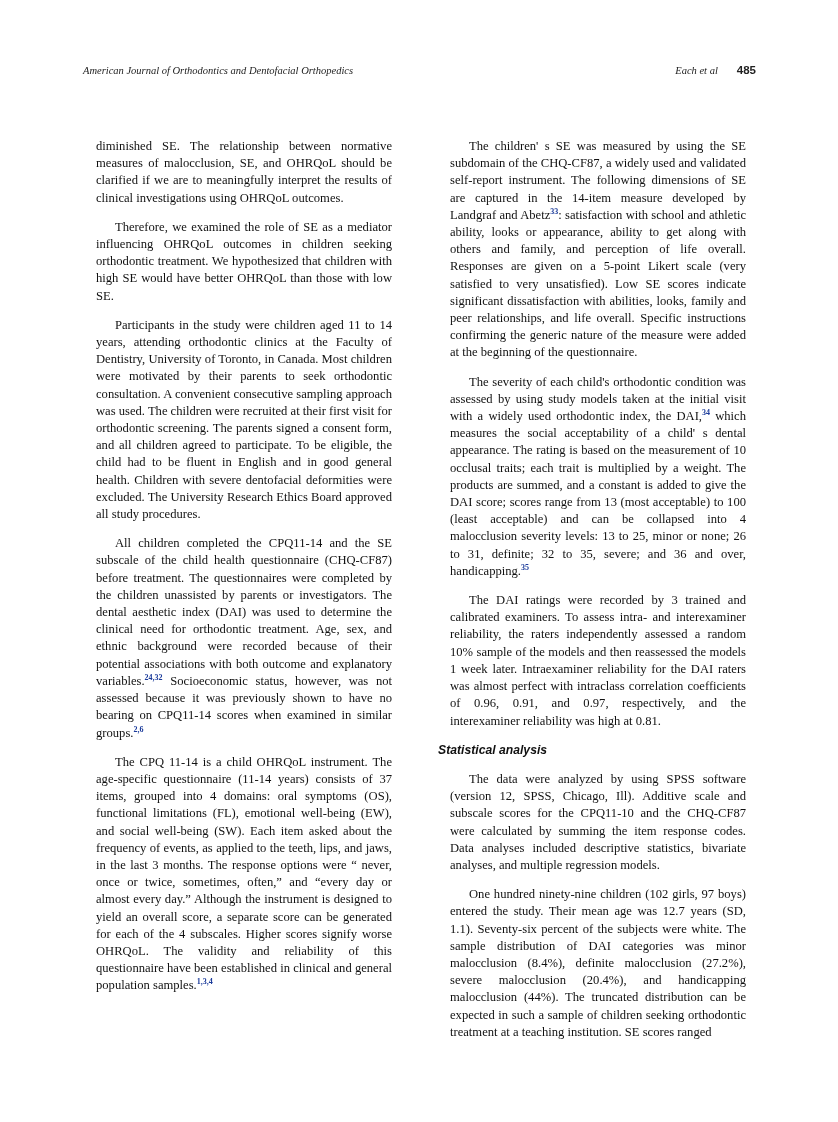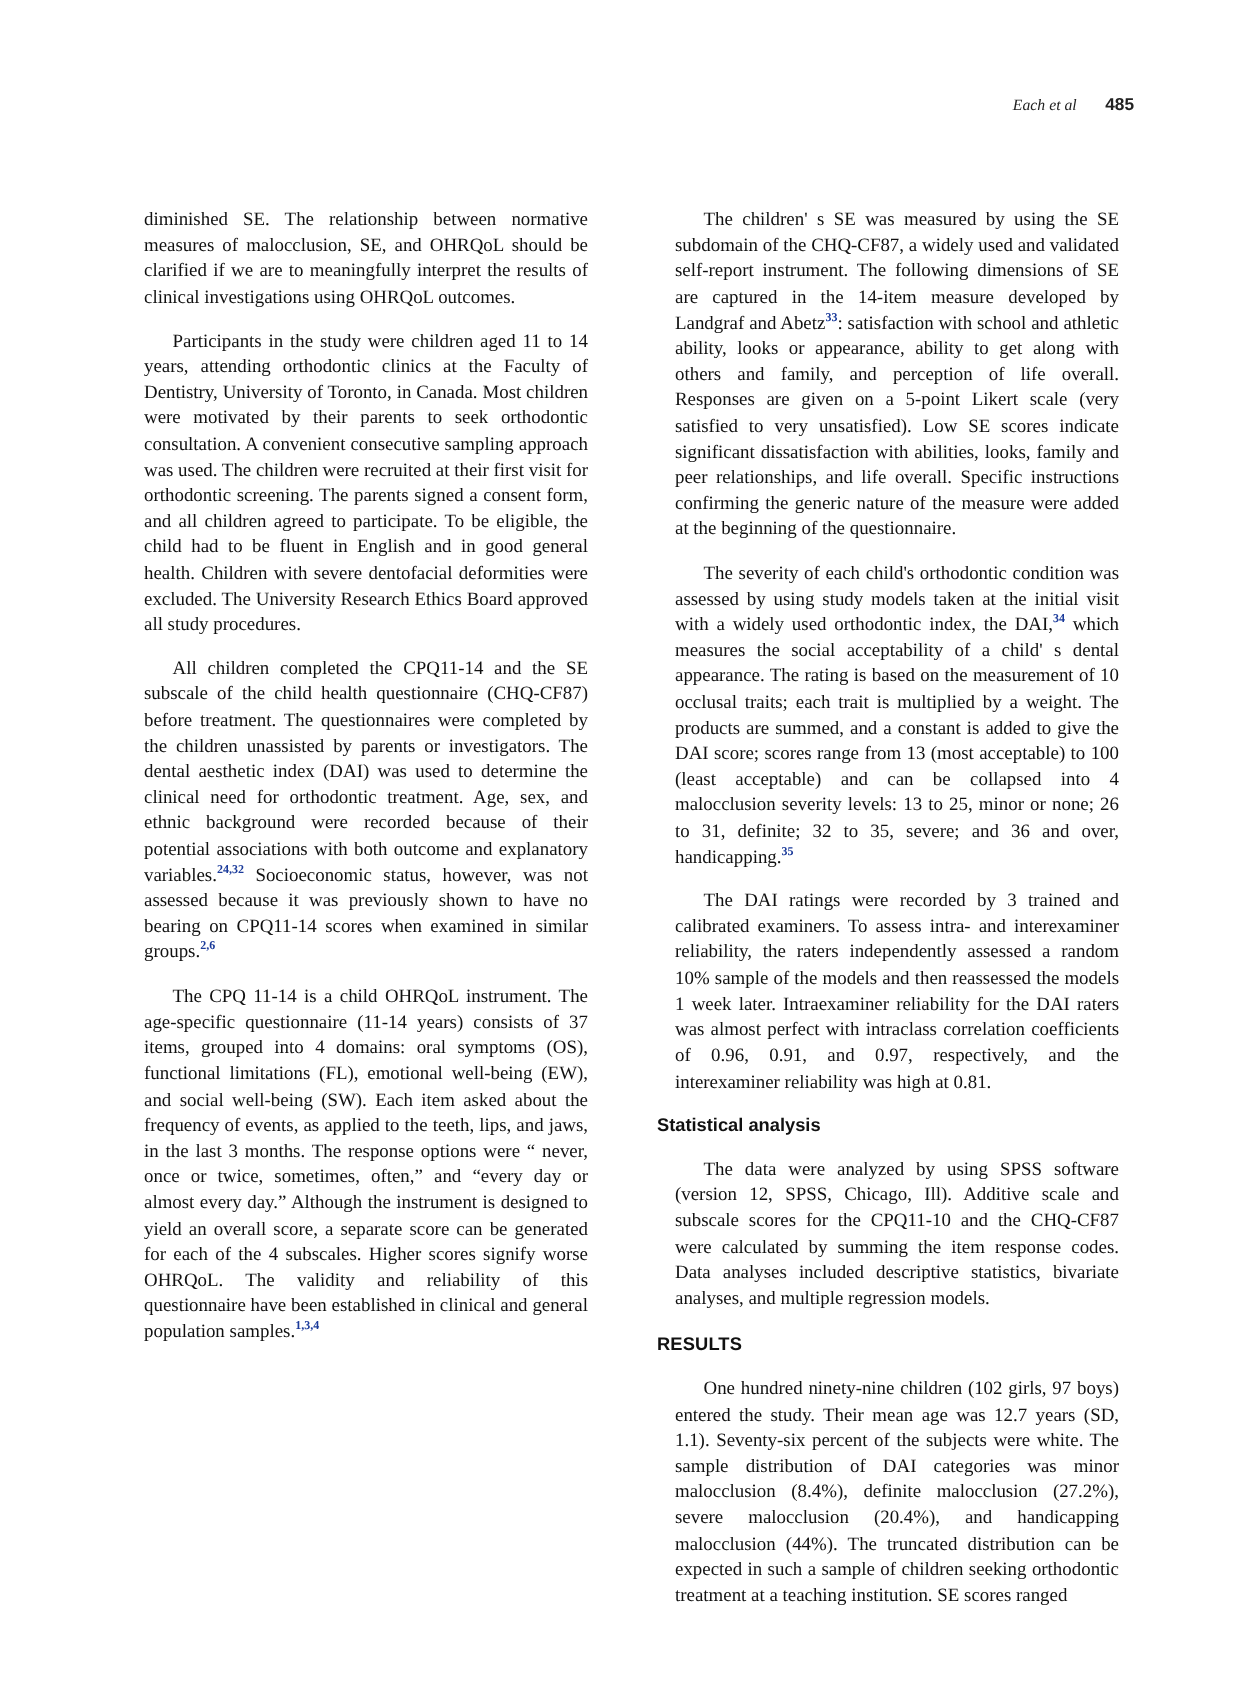--- a/index.html
+++ b/index.html
@@ -13,33 +13,34 @@
   .col p { margin:12px; text-indent:19px; }
   .col p.noindent { text-indent:0; }
   h2 { font-family:"Liberation Sans", sans-serif; font-size:12.2px; font-weight:bold; margin:0; letter-spacing:0.1px; }
   h3 { font-family:"Liberation Sans", sans-serif; font-size:12.2px; font-weight:bold; margin:0; }
   sup { font-size:8px; line-height:0; color:#1a3a9a; vertical-align:super;font-weight:bold; }
 </style>
 </head>
 <body>
 
 <div class="header">
+  <div>American Journal of Orthodontics and Dentofacial Orthopedics</div>
   <div class="right">
     <span>Each et al</span><span class="pg">485</span>
   </div>
 </div>
 
 <div class="col left">
   <p class="noindent">diminished SE. The relationship between normative measures of malocclusion, SE, and OHRQoL should be clarified if we are to meaningfully interpret the results of clinical investigations using OHRQoL outcomes.</p>
+  <p>Therefore, we examined the role of SE as a mediator influencing OHRQoL outcomes in children seeking orthodontic treatment. We hypothesized that children with high SE would have better OHRQoL than those with low SE.</p>
   <p>Participants in the study were children aged 11 to 14 years, attending orthodontic clinics at the Faculty of Dentistry, University of Toronto, in Canada. Most children were motivated by their parents to seek orthodontic consultation. A convenient consecutive sampling approach was used. The children were recruited at their first visit for orthodontic screening. The parents signed a consent form, and all children agreed to participate. To be eligible, the child had to be fluent in English and in good general health. Children with severe dentofacial deformities were excluded. The University Research Ethics Board approved all study procedures.</p>
   <p><span>All children completed the CPQ11-14 and the SE subscale of the child health questionnaire (CHQ-CF87) before treatment. The questionnaires were completed by the children unassisted by parents or investigators. The dental aesthetic index (DAI) was used to determine the clinical need for orthodontic treatment. Age, sex, and ethnic background were recorded because of their potential associations with both outcome and explanatory variables.</span><sup>24,32</sup><span> Socioeconomic status, however, was not assessed because it was previously shown to have no bearing on CPQ11-14 scores when examined in similar groups.</span><sup>2,6</sup></p>
   <p><span>The CPQ 11-14 is a child OHRQoL instrument. The age-specific questionnaire (11-14 years) consists of 37 items, grouped into 4 domains: oral symptoms (OS), functional limitations (FL), emotional well-being (EW), and social well-being (SW). Each item asked about the frequency of events, as applied to the teeth, lips, and jaws, in the last 3 months. The response options were “ never, once or twice, sometimes, often,” and “every day or almost every day.” Although the instrument is designed to yield an overall score, a separate score can be generated for each of the 4 subscales. Higher scores signify worse OHRQoL. The validity and reliability of this questionnaire have been established in clinical and general population samples.</span><sup>1,3,4</sup></p>
 </div>
 
 <div class="col right">
   <p><span>The children' s SE was measured by using the SE subdomain of the CHQ-CF87, a widely used and validated self-report instrument. The following dimensions of SE are captured in the 14-item measure developed by Landgraf and Abetz</span><sup>33</sup><span>: satisfaction with school and athletic ability, looks or appearance, ability to get along with others and family, and perception of life overall. Responses are given on a 5-point Likert scale (very satisfied to very unsatisfied). Low SE scores indicate significant dissatisfaction with abilities, looks, family and peer relationships, and life overall. Specific instructions confirming the generic nature of the measure were added at the beginning of the questionnaire.</span></p>
   <p><span>The severity of each child's orthodontic condition was assessed by using study models taken at the initial visit with a widely used orthodontic index, the DAI,</span><sup>34</sup><span> which measures the social acceptability of a child' s dental appearance. The rating is based on the measurement of 10 occlusal traits; each trait is multiplied by a weight. The products are summed, and a constant is added to give the DAI score; scores range from 13 (most acceptable) to 100 (least acceptable) and can be collapsed into 4 malocclusion severity levels: 13 to 25, minor or none; 26 to 31, definite; 32 to 35, severe; and 36 and over, handicapping.</span><sup>35</sup></p>
   <p>The DAI ratings were recorded by 3 trained and calibrated examiners. To assess intra- and interexaminer reliability, the raters independently assessed a random 10% sample of the models and then reassessed the models 1 week later. Intraexaminer reliability for the DAI raters was almost perfect with intraclass correlation coefficients of 0.96, 0.91, and 0.97, respectively, and the interexaminer reliability was high at 0.81.</p>
-  <h3 style="margin-bottom:4px;">Statistical analysis</h3>
+  <h3 style="margin-bottom:4px;font-style:italic;">Statistical analysis</h3>
   <p>The data were analyzed by using SPSS software (version 12, SPSS, Chicago, Ill). Additive scale and subscale scores for the CPQ11-10 and the CHQ-CF87 were calculated by summing the item response codes. Data analyses included descriptive statistics, bivariate analyses, and multiple regression models.</p>
-  <h2 style="margin-top:14px;margin-bottom:4px;">RESULTS</h2>
   <p>One hundred ninety-nine children (102 girls, 97 boys) entered the study. Their mean age was 12.7 years (SD, 1.1). Seventy-six percent of the subjects were white. The sample distribution of DAI categories was minor malocclusion (8.4%), definite malocclusion (27.2%), severe malocclusion (20.4%), and handicapping malocclusion (44%). The truncated distribution can be expected in such a sample of children seeking orthodontic treatment at a teaching institution. SE scores ranged</p>
 </div>
 
 </body></html>

